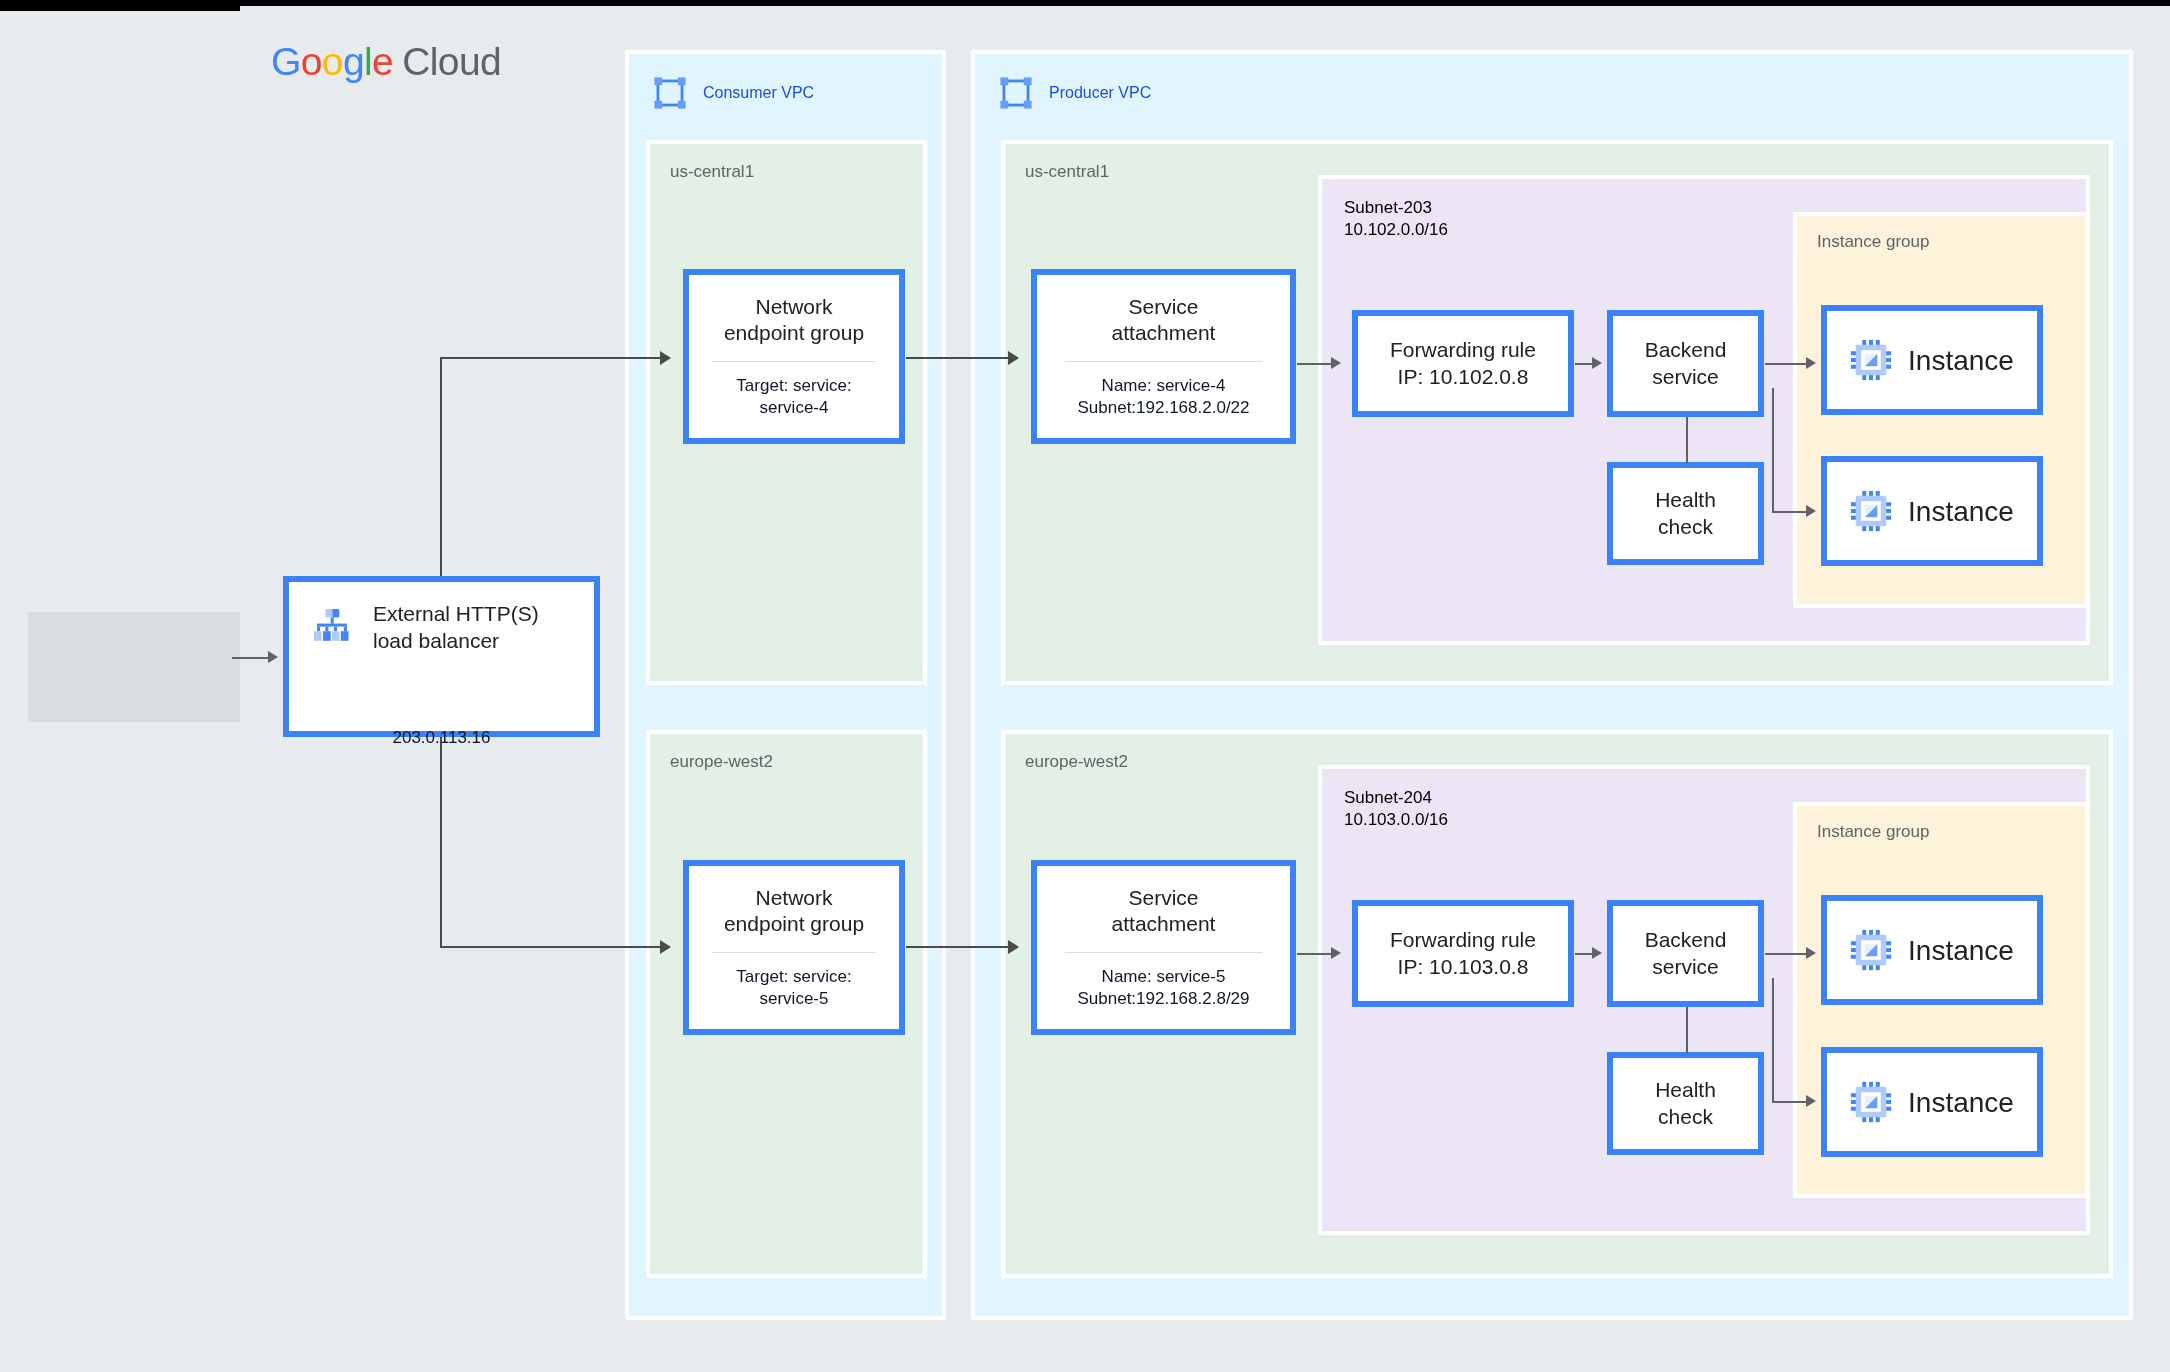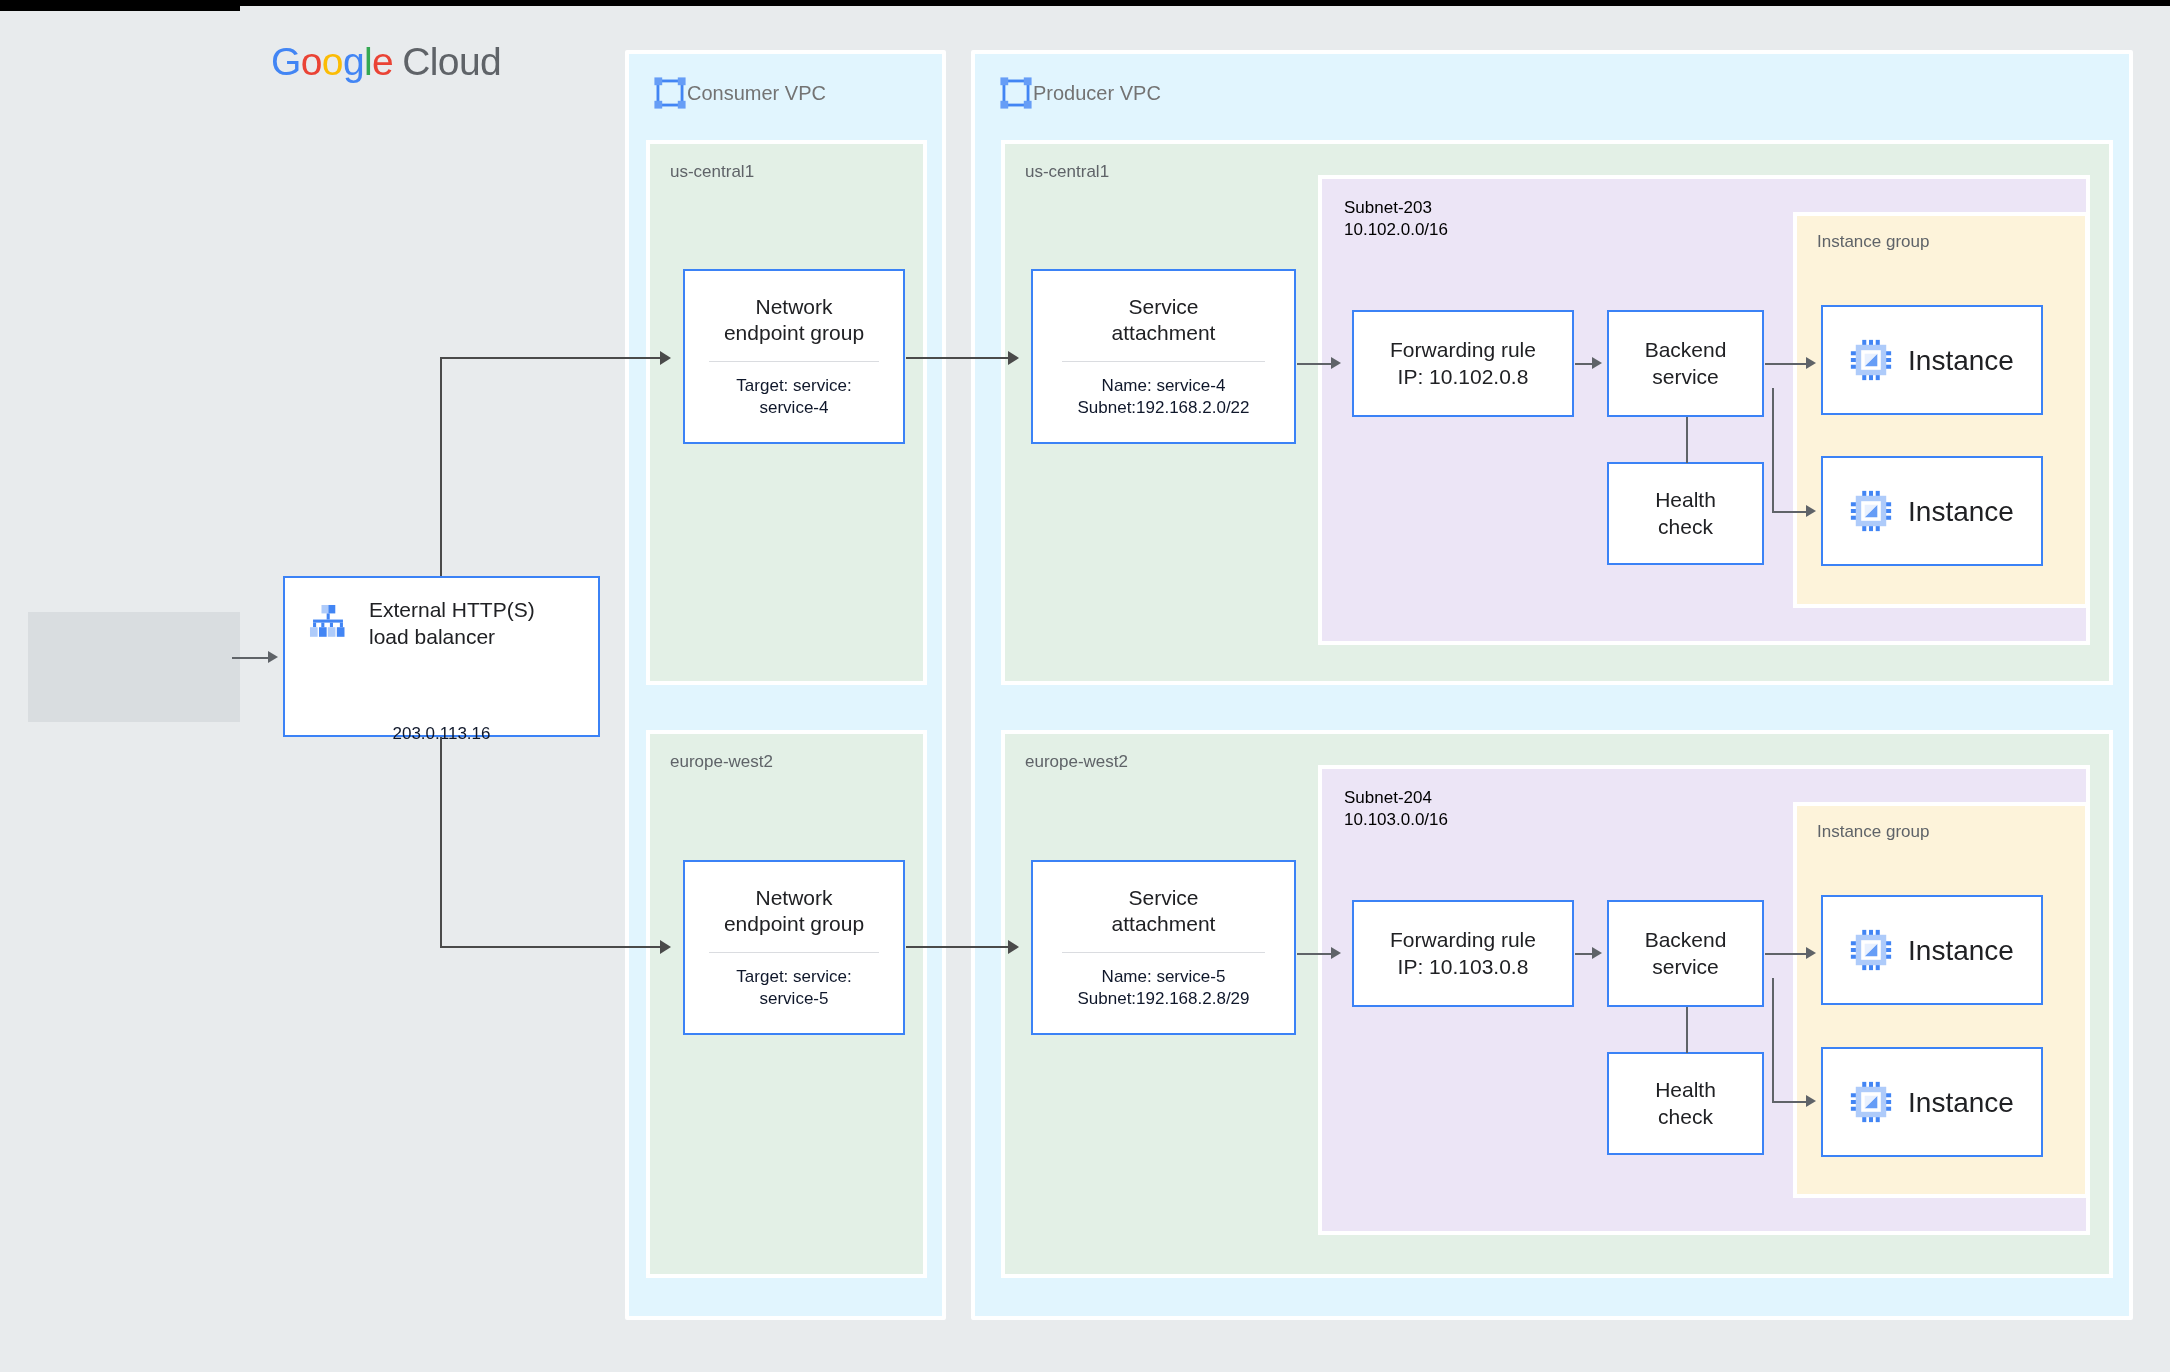--- a/index.html
+++ b/index.html
@@ -28,21 +28,21 @@
   #gc-logo .o2{color:#FBBC05;} #gc-logo .g2{color:#4285F4;}
   #gc-logo .l1{color:#34A853;} #gc-logo .e1{color:#EA4335;}
   #gc-logo .cloud{color:#5F6368; margin-left:9px;}
 
   
   .vpc {
     position:absolute; background:#e1f5fe;
     border:4px solid #ffffff; border-radius:2px;
   }
   .vpc-head { position:absolute; left:24px; top:22px; display:flex; align-items:center; }
-  .vpc-title { font-size:20px; color:#737373; white-space:nowrap; }
+  .vpc-title { font-size:16px; color:#1d4ed8; margin-left:16px; white-space:nowrap; }
 
   .region {
     position:absolute; background:#e3f0e6;
     border:4px solid #ffffff;
   }
   .region-label { position:absolute; left:20px; top:18px; font-size:17px; color:#5f6368; white-space:nowrap; }
 
   .subnet {
     position:absolute; background:#ece5f6;
     border:4px solid #ffffff;
@@ -50,21 +50,21 @@
   .subnet-label { position:absolute; left:22px; top:18px; font-size:17px; color:#000000; line-height:1.28; white-space:pre-line; }
 
   .igroup {
     position:absolute; background:#fdf3da;
     border:4px solid #ffffff;
   }
   .igroup-label { position:absolute; left:20px; top:16px; font-size:17px; color:#5f6368; white-space:nowrap; }
 
   
   .node {
-    position:absolute; background:#ffffff; border:2px solid #3b82f6;
+    position:absolute; background:#ffffff; border:6px solid #3b82f6;
     display:flex; flex-direction:column; align-items:center; justify-content:center;
     text-align:center;
   }
   .node .title { font-size:21px; color:#202124; line-height:1.25; white-space:pre-line; }
   .node .sub   { font-size:17px; color:#0f172a; line-height:1.3; white-space:pre-line; }
   .node .rule  { width:78%; height:1px; background:#dadce0; margin:14px 0 13px 0; }
 
   
   .node.row { flex-direction:row; justify-content:center; gap:16px; }
   .node.row .title { font-size:28px; }

